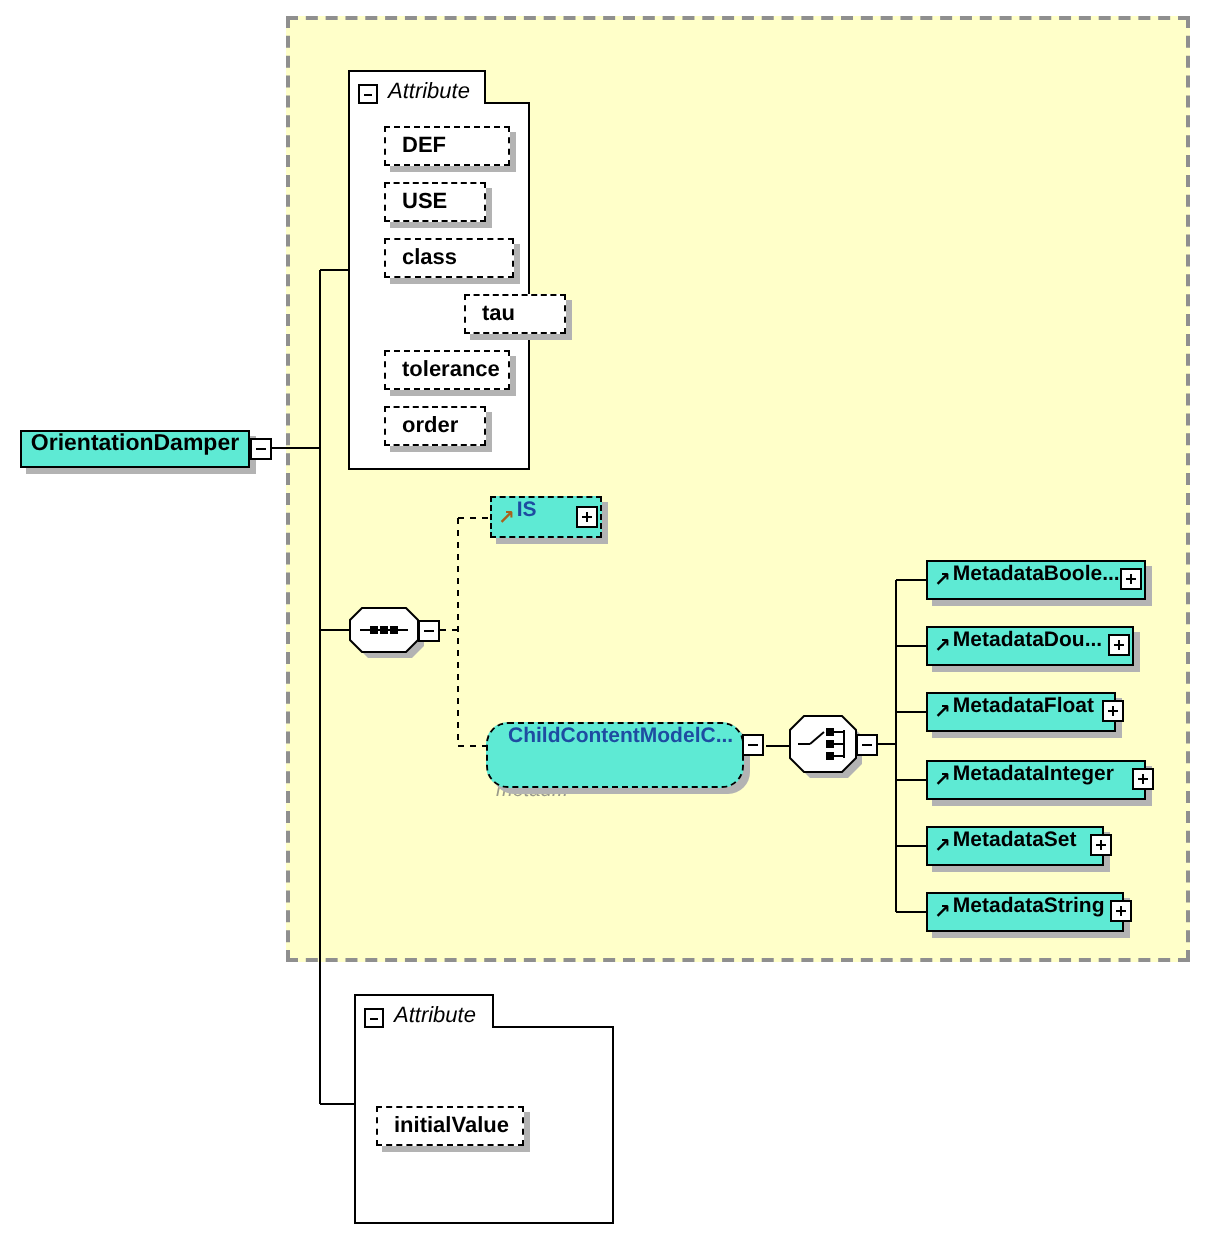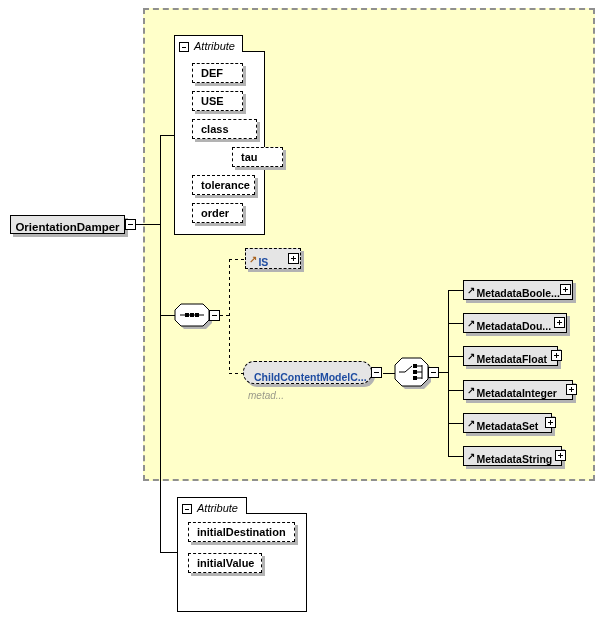--- a/index.html
+++ b/index.html
@@ -9,22 +9,22 @@
   
   .yellow{position:absolute;left:143px;top:8px;width:452px;height:473px;
           background:#ffffc9;border:2px dashed #8f8f8f;box-sizing:border-box;z-index:0;}
   .hdr{position:absolute;left:153px;top:13px;font-size:11px;color:#1a1a1a;z-index:2;white-space:nowrap;}
   .hdr .bold{font-weight:700;}
   .hdr .rest{font-weight:400;color:#333;}
 
   svg.wires{position:absolute;left:0;top:0;z-index:2;pointer-events:none;}
 
   
-  .ebox{position:absolute;background:#e5e5e5;border:1px solid #000;box-sizing:border-box;
-        box-shadow:3px 3px 0 #b3b3b3;display:flex;align-items:flex-end;
+  .ebox{position:absolute;background:#5eead4;border:1px solid #000;box-sizing:border-box;
+        box-shadow:3px 3px 0 #b3b3b3;display:flex;align-items:flex-start;
         font-size:10.5px;font-weight:700;color:#000;white-space:nowrap;overflow:visible;z-index:4;}
   .ebox.center{justify-content:center;font-size:11.5px;}
   .dashedbox{border-style:dashed;}
   .rounded{border-radius:11px;}
   .blue{color:#1e4ca1;}
   .arrow{align-self:flex-end;margin:0 1px 3px 3px;font-size:10px;font-weight:700;line-height:1;}
   .arrow.orange{color:#a8611c;}
 
   
   .pm{position:absolute;width:11px;height:11px;background:#fff;border:1px solid #000;
@@ -106,21 +106,21 @@
   <div class="ebox center" style="left:10px;top:215px;width:115px;height:19px;">
     <span>OrientationDamper</span>
   </div>
   <div class="pm" style="left:125px;top:219px;"></div>
 
   <div class="gbody" style="left:174px;top:51px;width:91px;height:184px;"></div>
   <div class="tab" style="left:174px;top:35px;width:69px;height:17px;">
     <span class="pm"></span>
     <span>Attribute</span>
   </div>
-  <div class="attr" style="left:192px;top:63px;width:51px;height:20px;">
+  <div class="attr" style="left:192px;top:63px;width:63px;height:20px;">
       <span>DEF</span>
     </div>
   <div class="attr" style="left:192px;top:91px;width:51px;height:20px;">
       <span>USE</span>
     </div>
   <div class="attr" style="left:192px;top:119px;width:65px;height:20px;">
       <span>class</span>
     </div>
   <div class="attr" style="left:192px;top:147px;width:51px;height:20px;margin-left:40px;">
       <span>tau</span>
@@ -133,21 +133,21 @@
     </div>
 
   <div class="ebox dashedbox" style="left:245px;top:248px;width:56px;height:21px;">
     <span class="arrow orange">↗</span>
     <span class="blue">IS</span>
     <span class="pm plus in" style="top:4px;"></span>
   </div>
 
   <div class="pm" style="left:209px;top:310px;"></div>
 
-  <div class="ebox dashedbox rounded" style="left:243px;top:361px;width:129px;height:23px;padding-left:10px;">
+  <div class="ebox dashedbox rounded" style="left:243px;top:361px;width:129px;height:33px;padding-left:10px;">
     <span class="blue">ChildContentModelC...</span>
   </div>
   <div class="pm" style="left:371px;top:367px;"></div>
   <div class="note" style="left:248px;top:390px;">metad...</div>
 
   <div class="pm" style="left:428px;top:367px;"></div>
 
   <div class="ebox" style="left:463px;top:280px;width:110px;height:20px;">
     <span class="arrow">↗</span>
     <span>MetadataBoole...</span>
@@ -177,20 +177,17 @@
     <span class="arrow">↗</span>
     <span>MetadataString</span>
     <span class="pm plus straddle"></span>
   </div>
 
   <div class="gbody" style="left:177px;top:513px;width:130px;height:99px;"></div>
   <div class="tab" style="left:177px;top:497px;width:70px;height:17px;">
     <span class="pm"></span>
     <span>Attribute</span>
   </div>
-  <div class="attr" style="left:188px;top:522px;width:107px;height:20px;">
-      <span>initialDestination</span>
-    </div>
   <div class="attr" style="left:188px;top:553px;width:74px;height:20px;">
       <span>initialValue</span>
     </div>
 
 </div>
 
 </body></html>

